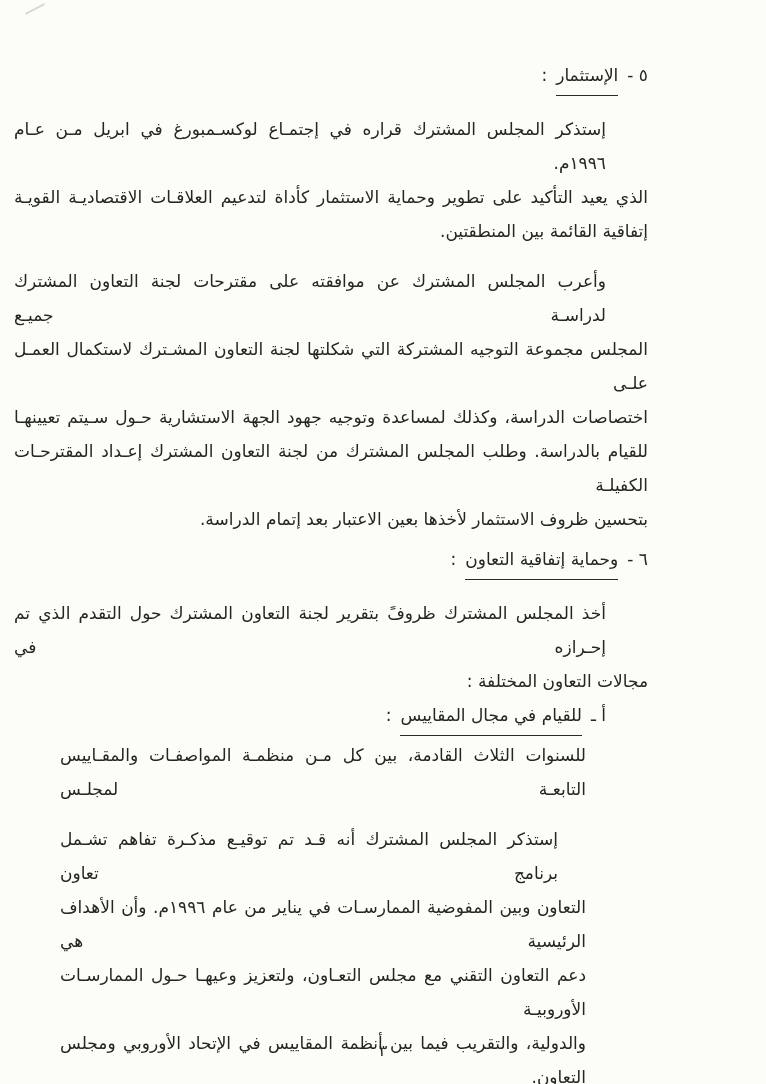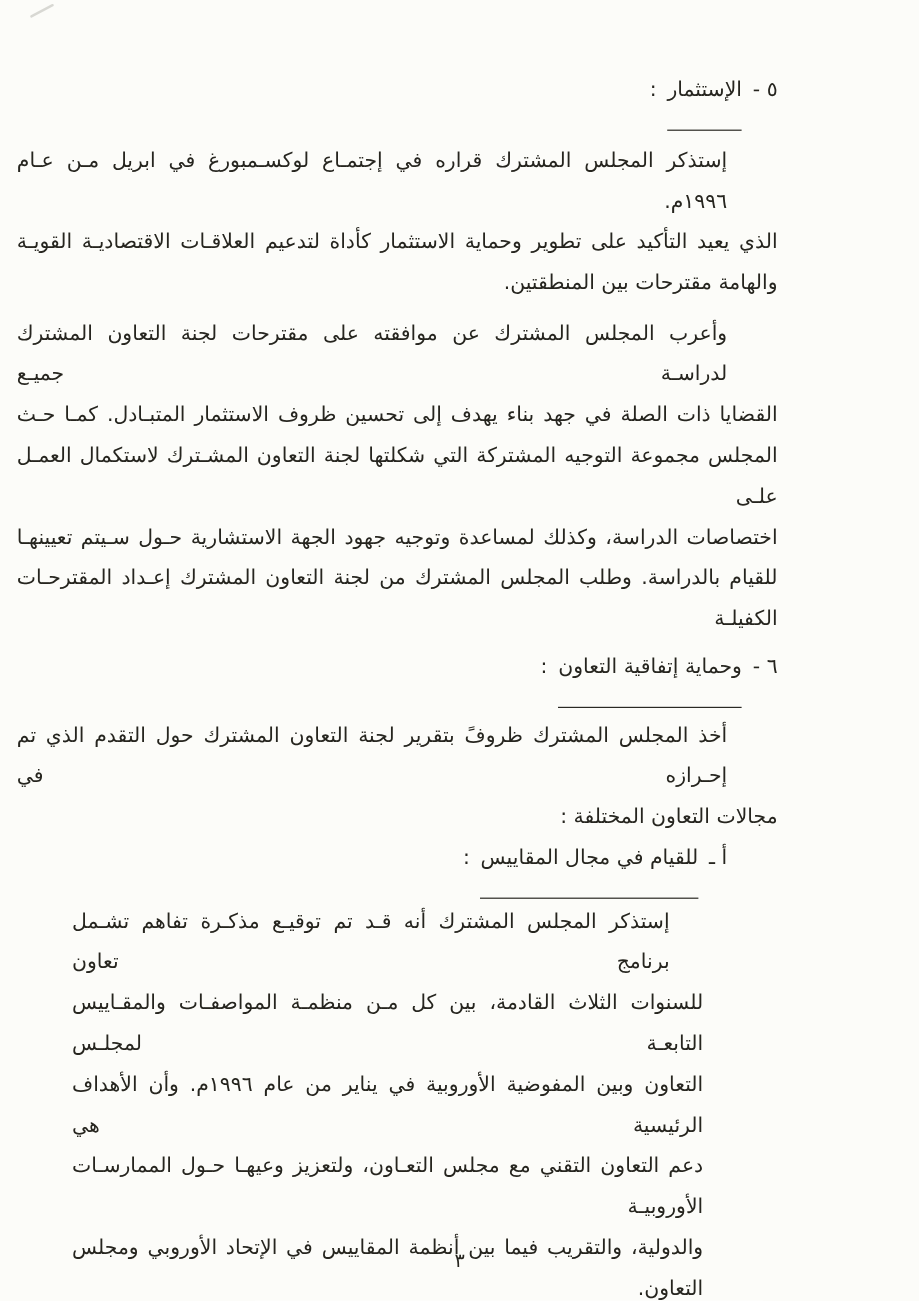--- a/index.html
+++ b/index.html
@@ -21,30 +21,30 @@
   }
   .sec-head {
     display:flex;
     gap:9px;
     align-items:baseline;
     white-space:nowrap;
   }
   .sec-head.h6 { margin-top:6px; }
   .underlined {
     border-bottom:1.5px solid #2a2924;
-    padding-bottom:16px;
+    padding-bottom:3px;
   }
   .para { margin:8px 0 0 0; }
   .para.intro { margin-top:6px; }
   .line {
     display:block;
     text-align:justify;
     text-align-last:justify;
   }
-  .line.first { padding-right:42px; }
+  .line.first { padding-right:42px;margin-top:16px; }
   .line.last { text-align-last:start; }
   .sub {
     margin-right:62px;
     margin-left:46px;
   }
   .sub .line.first { padding-right:28px; }
   .subhead { margin-right:42px; margin-top:0; }
   .sub.para { margin-top:2px; }
   .page-num {
     position:absolute;
@@ -73,52 +73,52 @@
 
     <div class="sec-head">
       <span>٥ -</span>
       <span class="underlined">الإستثمار</span>
       <span>:</span>
     </div>
 
     <p class="para">
       <span class="line first">إستذكر المجلس المشترك قراره في إجتمـاع لوكسـمبورغ في ابريل مـن عـام ١٩٩٦م.</span>
       <span class="line">الذي يعيد التأكيد على تطوير وحماية الاستثمار كأداة لتدعيم العلاقـات الاقتصاديـة القويـة</span>
-      <span class="line last">والهامة مقترحات بين المنطقتين.</span>
+      <span class="line last">إتفاقية القائمة بين المنطقتين.</span>
     </p>
 
     <p class="para">
       <span class="line first">وأعرب المجلس المشترك عن موافقته على مقترحات لجنة التعاون المشترك لدراسـة جميـع</span>
-      <span class="line">القضايا ذات الصلة في جهد بناء يهدف إلى تحسين ظروف الاستثمار المتبـادل. كمـا حـث</span>
       <span class="line">المجلس مجموعة التوجيه المشتركة التي شكلتها لجنة التعاون المشـترك لاستكمال العمـل علـى</span>
       <span class="line">اختصاصات الدراسة، وكذلك لمساعدة وتوجيه جهود الجهة الاستشارية حـول سـيتم تعيينهـا</span>
       <span class="line">للقيام بالدراسة. وطلب المجلس المشترك من لجنة التعاون المشترك إعـداد المقترحـات الكفيلـة</span>
+      <span class="line last">بتحسين ظروف الاستثمار لأخذها بعين الاعتبار بعد إتمام الدراسة.</span>
     </p>
 
     <div class="sec-head h6">
       <span>٦ -</span>
       <span class="underlined">وحماية إتفاقية التعاون</span>
       <span>:</span>
     </div>
 
     <p class="para intro">
       <span class="line first">أخذ المجلس المشترك ظروفً بتقرير لجنة التعاون المشترك حول التقدم الذي تم إحـرازه في</span>
       <span class="line last">مجالات التعاون المختلفة :</span>
     </p>
 
     <div class="sec-head subhead">
       <span>أ ـ</span>
       <span class="underlined">للقيام في مجال المقاييس</span>
       <span>:</span>
     </div>
 
     <p class="para sub">
+      <span class="line">للسنوات الثلاث القادمة، بين كل مـن منظمـة المواصفـات والمقـاييس التابعـة لمجلـس</span>
       <span class="line first">إستذكر المجلس المشترك أنه قـد تم توقيـع مذكـرة تفاهم تشـمل برنامج تعاون</span>
-      <span class="line">للسنوات الثلاث القادمة، بين كل مـن منظمـة المواصفـات والمقـاييس التابعـة لمجلـس</span>
-      <span class="line">التعاون وبين المفوضية الأوروبية في يناير من عام ١٩٩٦م. وأن الأهداف الرئيسية هي</span>
+      <span class="line">التعاون وبين المفوضية الممارسـات في يناير من عام ١٩٩٦م. وأن الأهداف الرئيسية هي</span>
       <span class="line">دعم التعاون التقني مع مجلس التعـاون، ولتعزيز وعيهـا حـول الممارسـات الأوروبيـة</span>
       <span class="line last">والدولية، والتقريب فيما بين أنظمة المقاييس في الإتحاد الأوروبي ومجلس التعاون.</span>
     </p>
 
   </div>
 
   <div class="page-num">٣</div>
 </div>
 
 </body></html>

